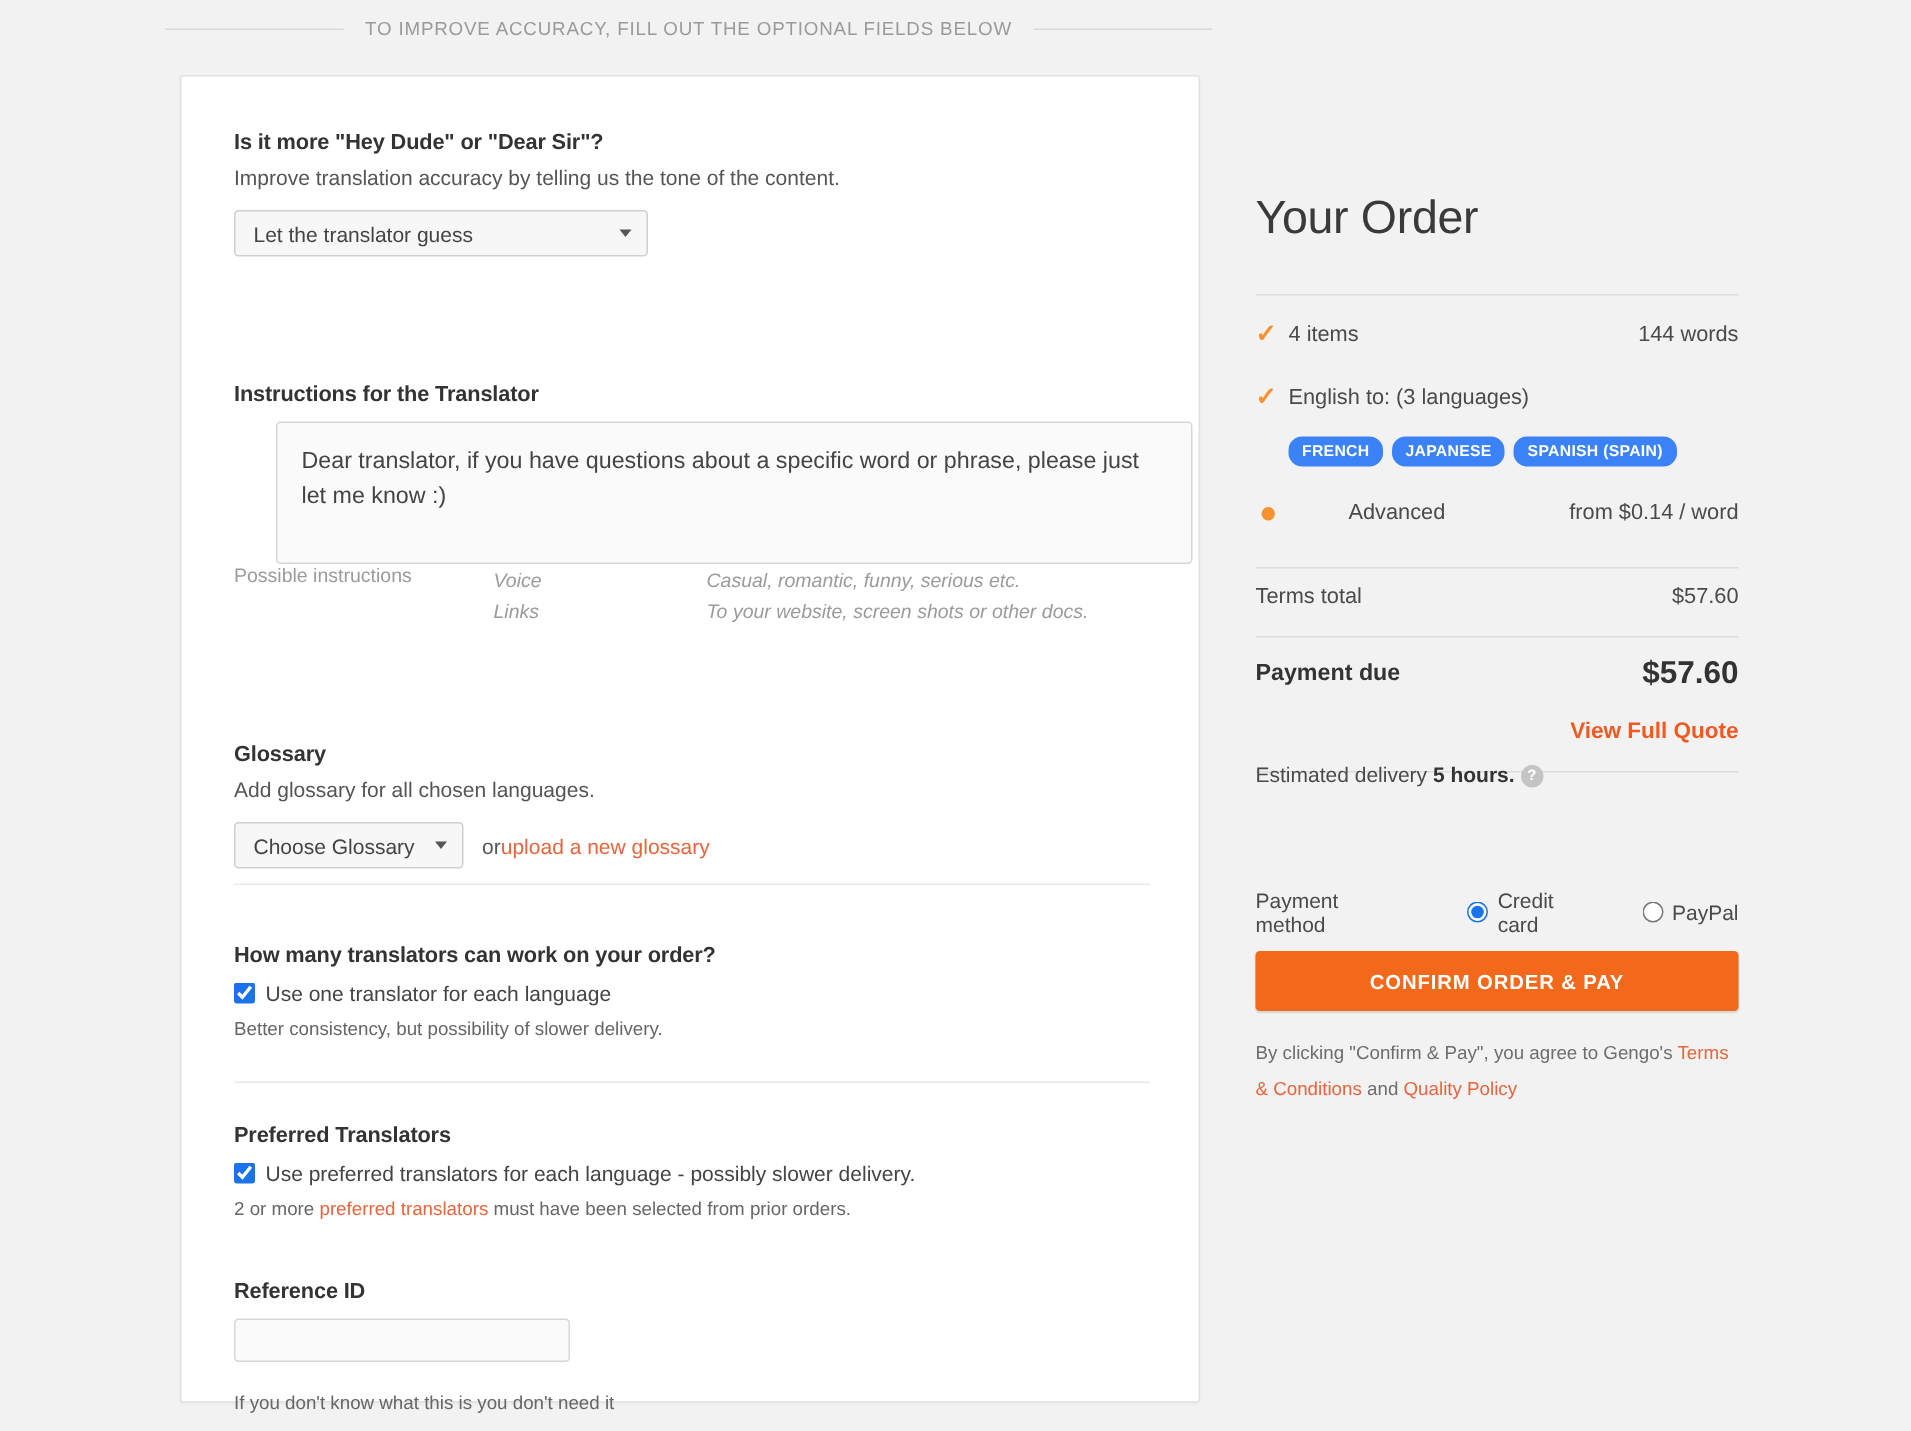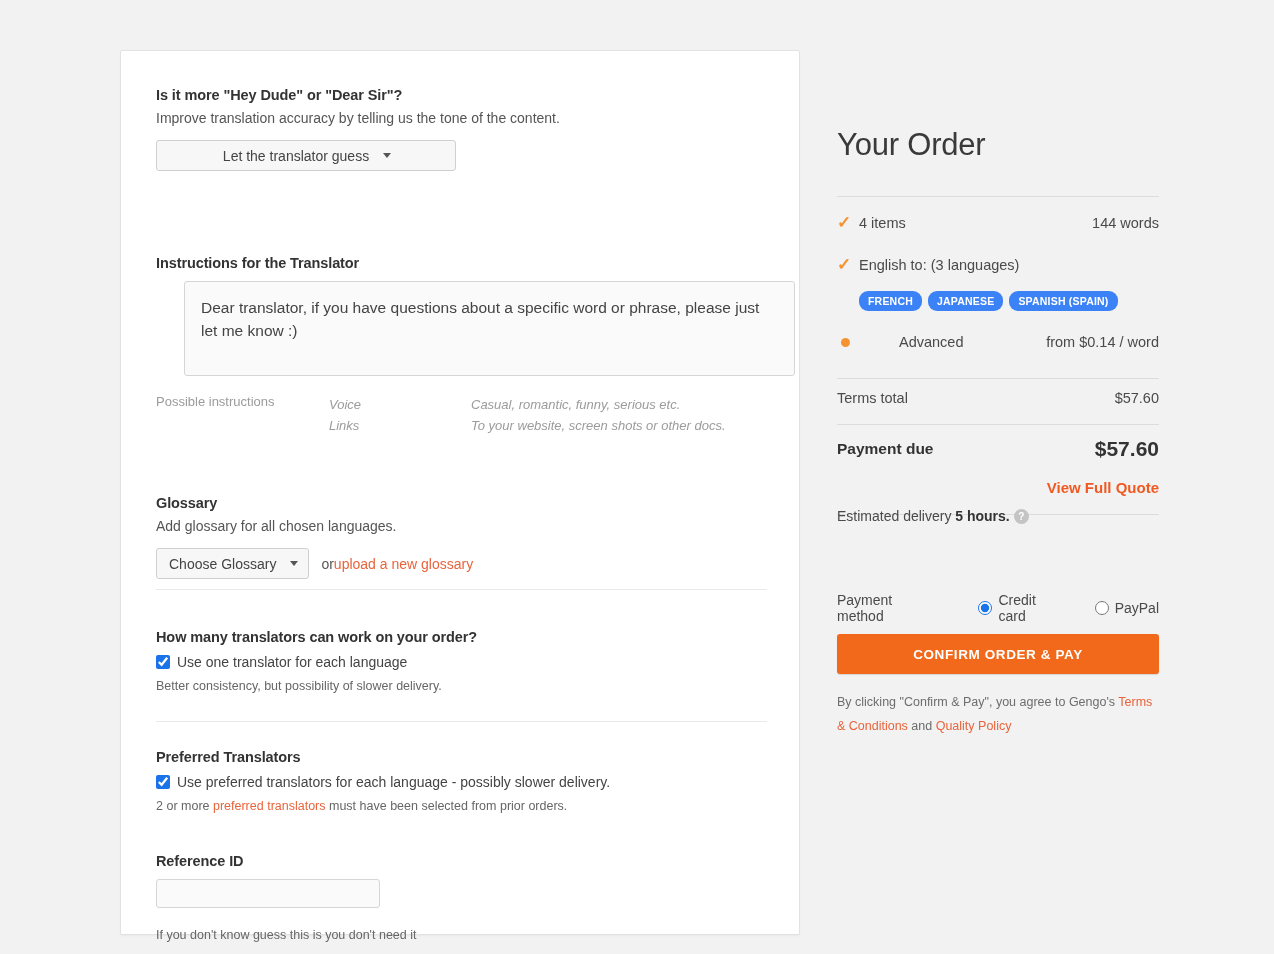--- a/index.html
+++ b/index.html
@@ -149,39 +149,44 @@
   .legal {
     position: absolute; left: 0; top: 690px; width: 322px;
     font-size: 12.5px; color: #6d6d6d; line-height: 24px;
   }
 </style>
 </head>
 <body>
 
 <div class="page">
 
+  <div class="banner">
+    <div class="rule"></div>
+    <div class="banner-text">TO IMPROVE ACCURACY, FILL OUT THE OPTIONAL FIELDS BELOW</div>
+    <div class="rule"></div>
+  </div>
 
   <div class="card">
     <div class="card-inner">
 
       <div style="position:absolute; left:0; top:36px; width:611px;">
         <h3 class="q">Is it more "Hey Dude" or "Dear Sir"?</h3>
         <p class="sub">Improve translation accuracy by telling us the tone of the content.</p>
-        <div class="select-box" style="width:300px; height:31px; margin-top:14px;justify-content:center;">
+        <div class="select-box" style="width:276px; height:31px; margin-top:14px;">
           <span>Let the translator guess</span>
           <span class="caret"></span>
         </div>
       </div>
 
       <div style="position:absolute; left:0; top:204px; width:611px;">
         <h3 class="q">Instructions for the Translator</h3>
         <div class="ta" style="width:611px; height:95px; margin-top:10px;">
           <span>Dear translator, if you have questions about a specific word or phrase, please just let me know :)</span>
         </div>
-        <div class="pi-wrap" style="margin-top:18px;">
+        <div class="pi-wrap" style="">
           <div class="pi-label">Possible instructions</div>
           <div class="pi-rows">
             <div>
               <div class="pi-term">Voice</div>
               <div class="pi-desc">Casual, romantic, funny, serious etc.</div>
             </div>
             <div>
               <div class="pi-term">Links</div>
               <div class="pi-desc">To your website, screen shots or other docs.</div>
             </div>
@@ -220,21 +225,21 @@
         <div class="cbrow" style="margin-top:9px;">
           <input type="checkbox" checked="" style="">
           <span class="cblabel">Use preferred translators for each language - possibly slower delivery.</span>
         </div>
         <p class="note" style="margin-top:9px;"><span>2 or more </span><a class="lnk" href="#">preferred translators</a><span> must have been selected from prior orders.</span></p>
       </div>
 
       <div style="position:absolute; left:0; top:802px; width:611px;">
         <h3 class="q">Reference ID</h3>
         <input class="textinput" style="width: 224px; height: 29px; margin-top: 10px;" type="text" placeholder="">
-        <p class="note" style="margin-top:20px;">If you don't know guess this is you don't need it</p>
+        <p class="note" style="margin-top:20px;">If you don't know what this is you don't need it</p>
       </div>
 
     </div>
   </div>
 
   <div class="side">
 
     <h1>Your Order</h1>
 
     <div class="srule" style="top:196px;"></div>

